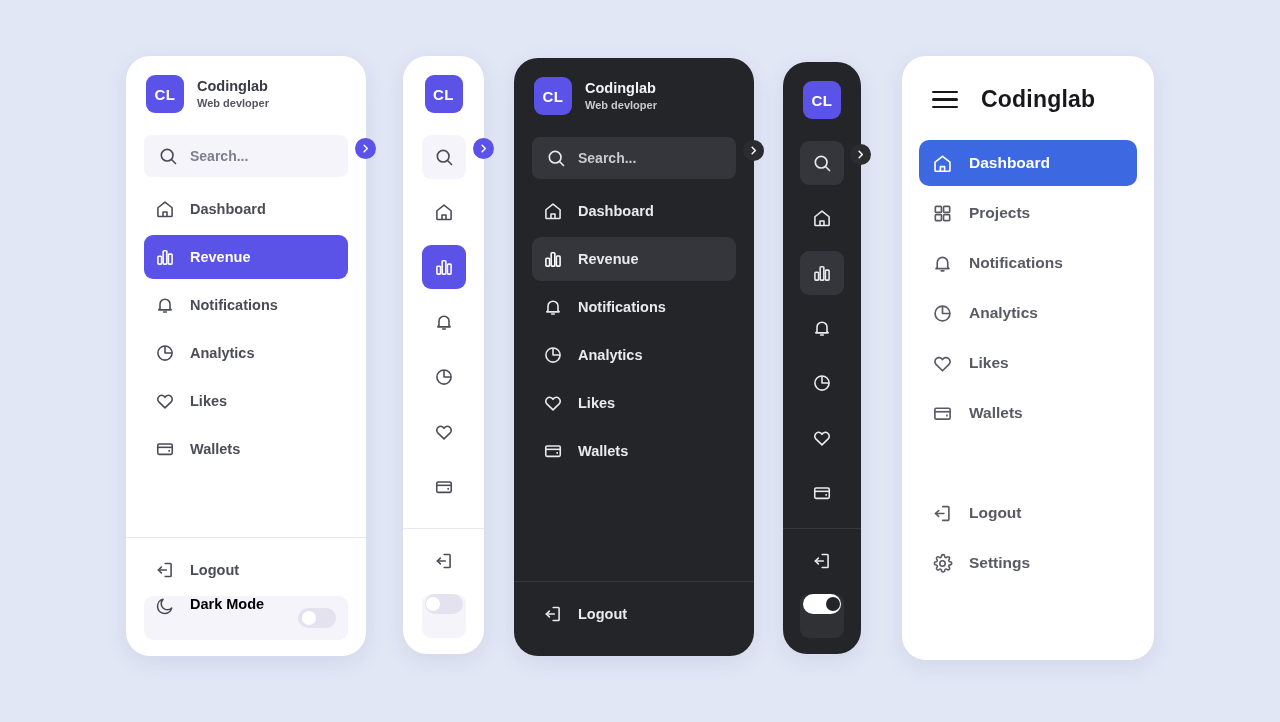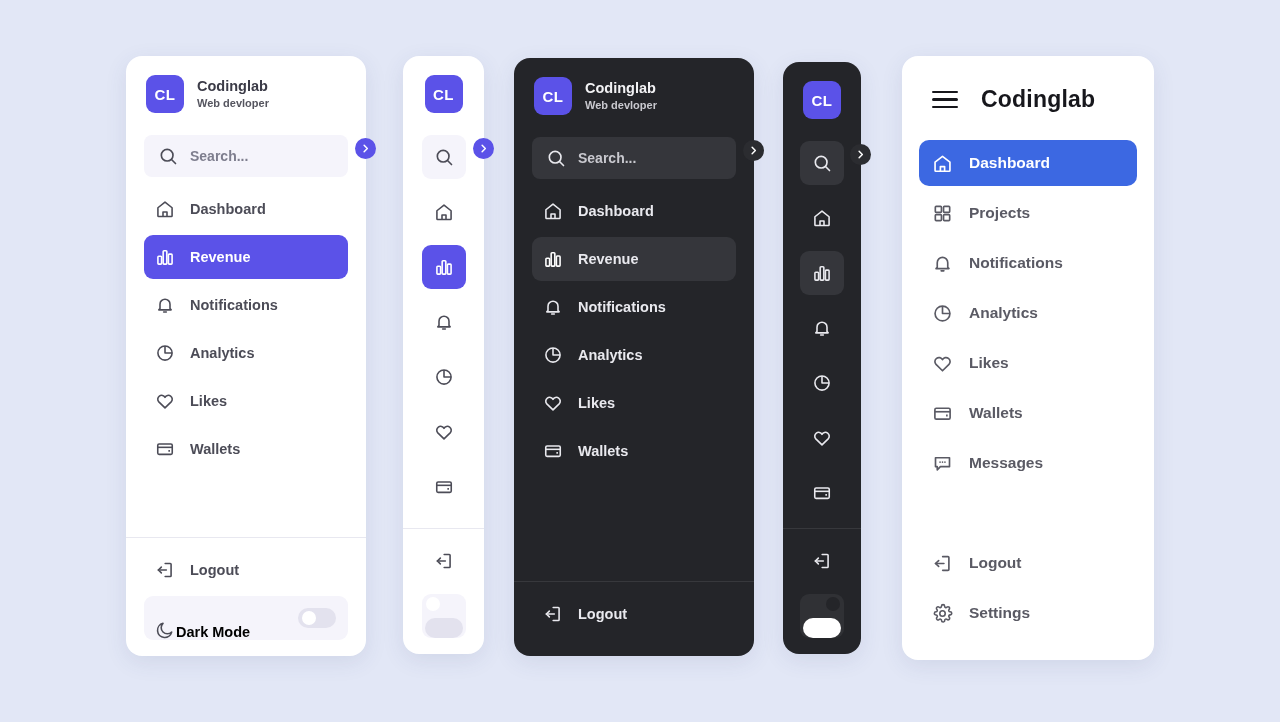--- a/index.html
+++ b/index.html
@@ -7,21 +7,21 @@
     width: 1280px; height: 722px;
     background: #e2e7f6;
     font-family: "Liberation Sans", sans-serif;
     overflow: hidden;
   }
   .stage { position: relative; width: 1280px; height: 722px; }
 
   
   .panel {
     position: absolute;
-    border-radius: 16px;
+    border-radius: 24px;
     box-shadow: 0 6px 22px rgba(60,70,120,.10);
     overflow: visible;
   }
   .panel.light { background: #ffffff; }
   .panel.dark  { background: #242529; }
 
   
   .hdr { display: flex; align-items: center; gap: 13px; padding: 19px 0 0 20px; }
   .logo {
     width: 38px; height: 38px; border-radius: 9px;
@@ -83,21 +83,21 @@
   .dark  ic { color: #e9e9ee; }
   .nav-item.active ic { color: #ffffff; }
 
   
   .bottom { position: absolute; left: 0; right: 0; bottom: 0; }
   .divider { height: 1px; margin: 0; }
   .light .divider { background: #e8e8f0; }
   .dark  .divider { background: #37383c; }
   .bottom-inner { padding: 10px 18px 16px 18px; }
   .mode-row {
-    display: flex; align-items: flex-end; 
+    display: flex; align-items: flex-start; gap: 14px;
     height: 44px; border-radius: 9px; padding-left: 10px; cursor: pointer;
     position: relative;
   }
   .light .mode-row { background: #f5f4fb; }
   .dark  .mode-row { background: #303135; }
   .switch {
     position: absolute; right: 12px; top: 50%; transform: translateY(-50%);
     width: 38px; height: 20px; border-radius: 10px;
   }
   .light .switch { background: #e3e2ee; }
@@ -607,31 +607,20 @@
       <div class="rp-item">
         <ic>
             <svg viewBox="0 0 24 24" fill="none" stroke="currentColor" stroke-width="1.9" stroke-linejoin="round">
               <rect x="3.3" y="6" width="17.4" height="12.4" rx="1.6"></rect>
               <path d="M3.3 10h17.4"></path>
               <path d="M17 13.2v2.2"></path>
             </svg>
           </ic>
         <span class="nav-label">Wallets</span>
       </div>
-      <div class="rp-item">
-        <ic>
-            <svg viewBox="0 0 24 24" fill="none" stroke="currentColor" stroke-width="1.9" stroke-linejoin="round">
-              <path d="M4 5.4h16v10.2H9.6L6 19.2v-3.6H4z"></path>
-              <circle cx="9.2" cy="10.5" r=".95" fill="currentColor" stroke="none"></circle>
-              <circle cx="12" cy="10.5" r=".95" fill="currentColor" stroke="none"></circle>
-              <circle cx="14.8" cy="10.5" r=".95" fill="currentColor" stroke="none"></circle>
-            </svg>
-          </ic>
-        <span class="nav-label">Messages</span>
-      </div>
 
       <div class="rp-gap"></div>
 
       <div class="rp-item">
         <ic>
             <svg viewBox="0 0 24 24" fill="none" stroke="currentColor" stroke-width="1.9" stroke-linecap="round" stroke-linejoin="round">
               <path d="M12.2 4.2h6.1a1 1 0 0 1 1 1v13.6a1 1 0 0 1-1 1h-6.1"></path>
               <polyline points="7.6 8.6 4 12 7.6 15.4"></polyline>
               <line x1="4" y1="12" x2="13.6" y2="12"></line>
             </svg>

